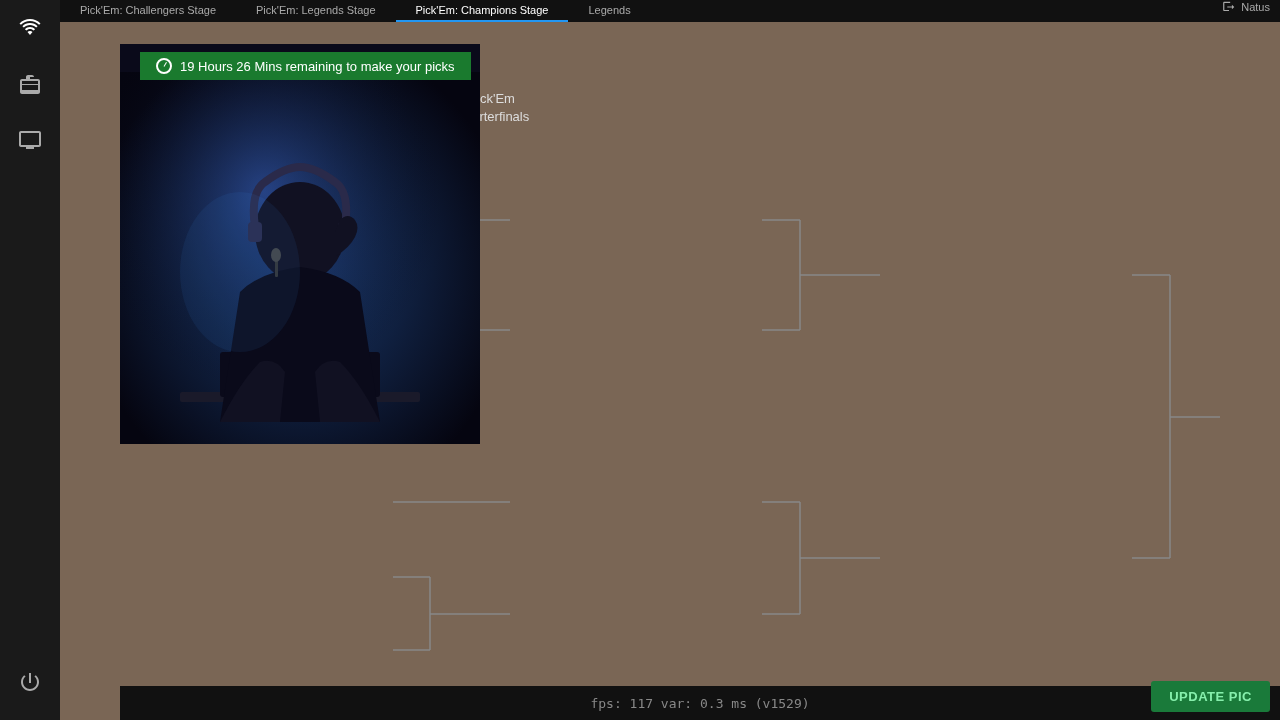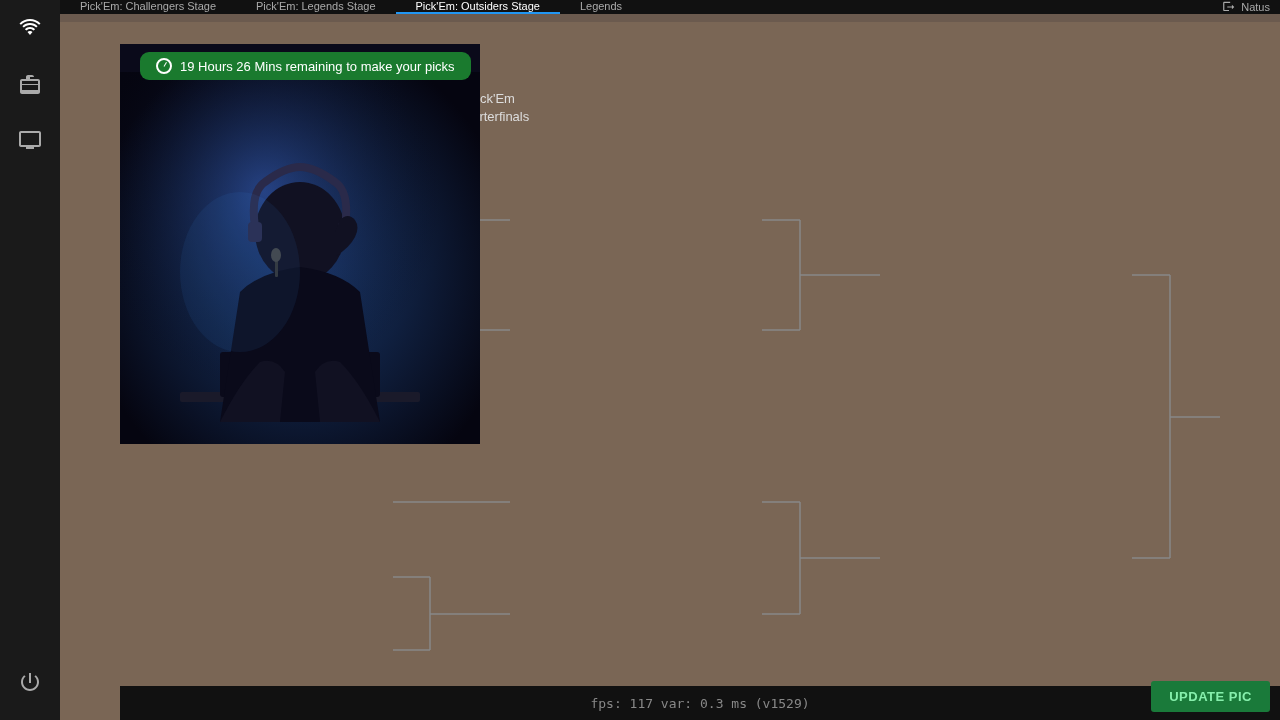--- a/index.html
+++ b/index.html
@@ -34,21 +34,21 @@
     .sidebar-icon.active { color: #fff; }
     .sidebar-bottom {
       margin-top: auto;
       margin-bottom: 10px;
     }
 
     
     .top-nav {
       position: absolute;
       left: 60px; top: 0;
-      right: 0; height: 14px;
+      right: 0; height: 22px;
       background: #111;
       display: flex;
       align-items: flex-start;
       z-index: 10;
     }
     .nav-tab {
       padding: 0 20px;
       height: 100%;
       display: flex;
       align-items: center;
@@ -69,21 +69,21 @@
       font-size: 11px;
       padding-right: 10px;
       gap: 5px;
     }
 
     
     .timer-banner {
       position: absolute;
       left: 80px; top: 30px;
       background: #1a7a2e;
-      border-radius: 9px;
+      border-radius: 0;
       padding: 6px 16px;
       color: #fff;
       font-size: 13px;
       display: flex;
       align-items: center;
       gap: 8px;
       z-index: 10;
     }
     .timer-icon {
       width: 16px; height: 16px;
@@ -365,21 +365,21 @@
 </div>
 
 <div class="top-nav">
   <div class="nav-tab">
     <span>Pick'Em: Challengers Stage</span>
   </div>
   <div class="nav-tab">
     <span>Pick'Em: Legends Stage</span>
   </div>
   <div class="nav-tab active">
-    <span>Pick'Em: Outsiders Stage</span>
+    <span>Pick'Em: Champions Stage</span>
   </div>
   <div class="nav-tab">
     <span>Legends</span>
   </div>
   <div class="nav-right">
     <svg width="14" height="14" viewBox="0 0 24 24" fill="#aaa">
       <path d="M14 3v2H4v12h8v2H4c-1.1 0-2-.9-2-2V5c0-1.1.9-2 2-2h10zm7 9l-4-4v3H9v2h8v3l4-4z"></path>
     </svg>
     <span>Natus</span>
   </div>

